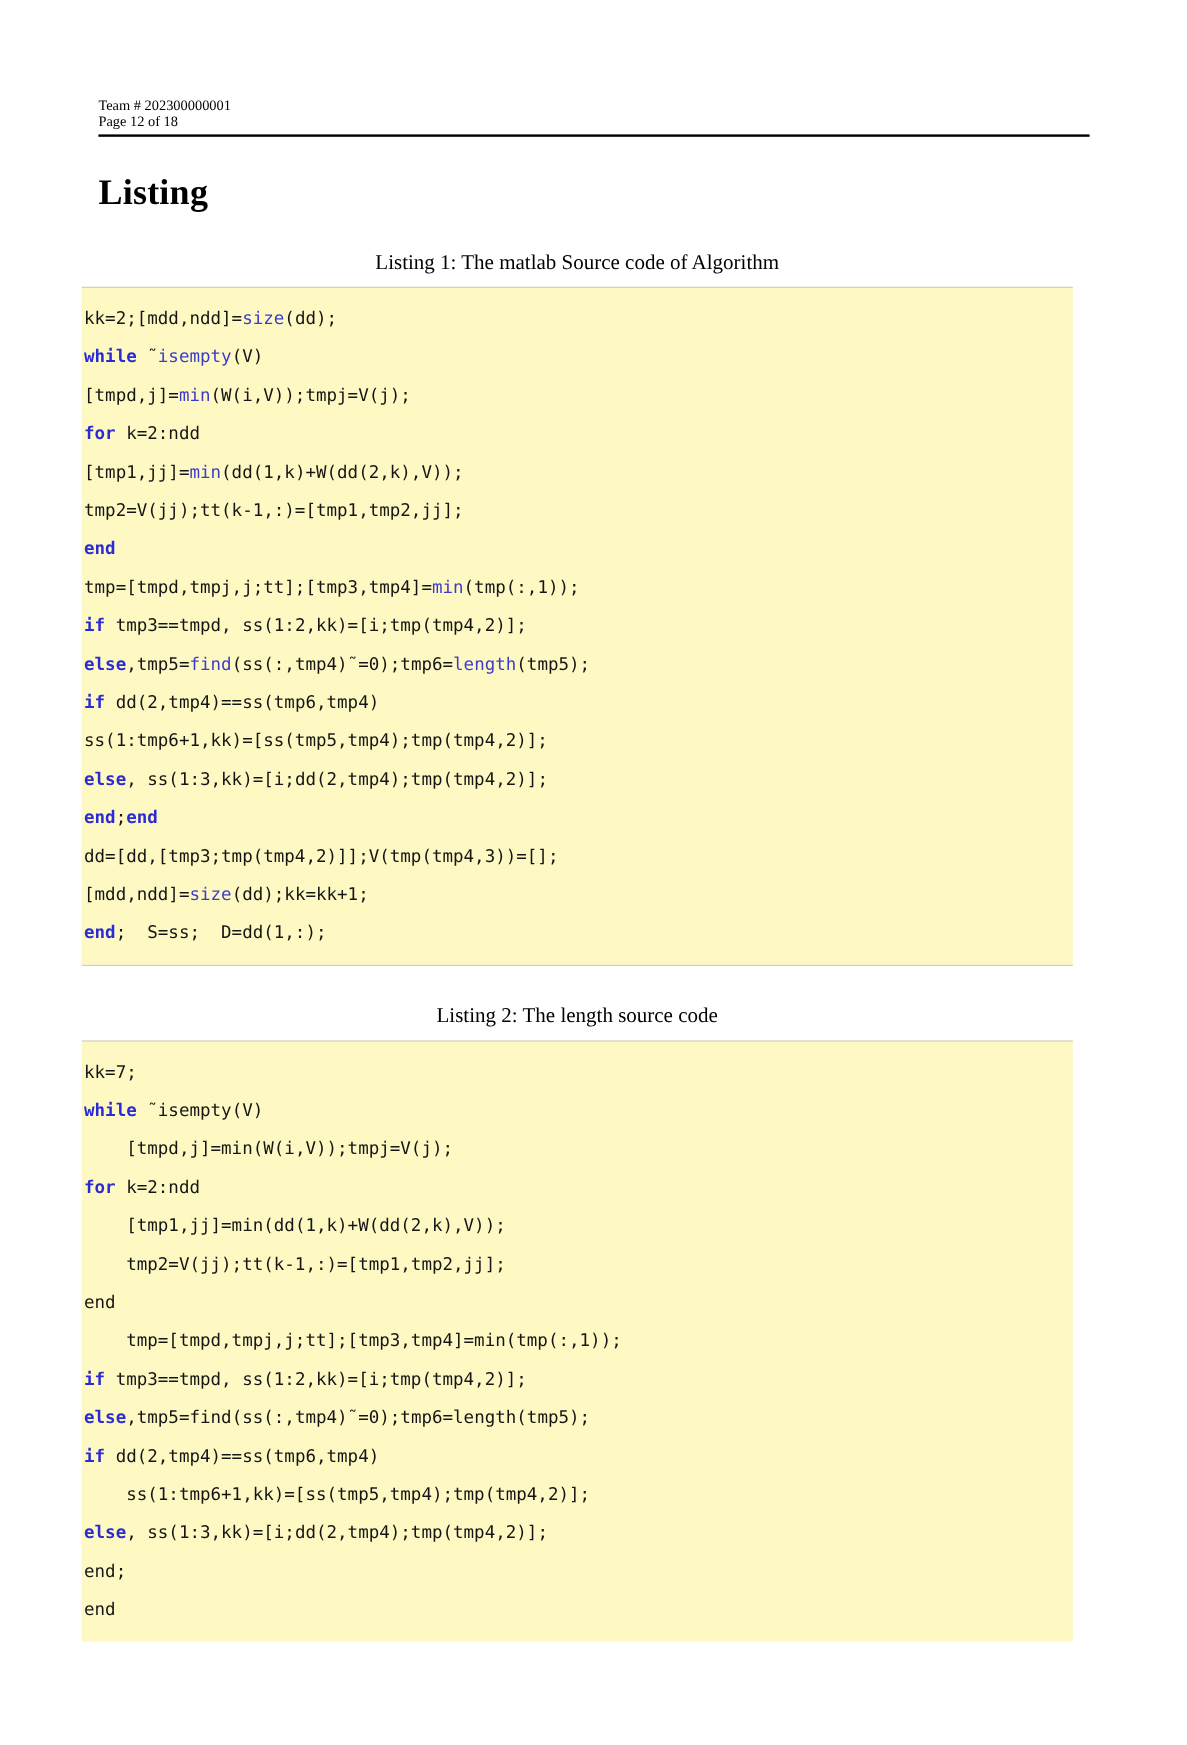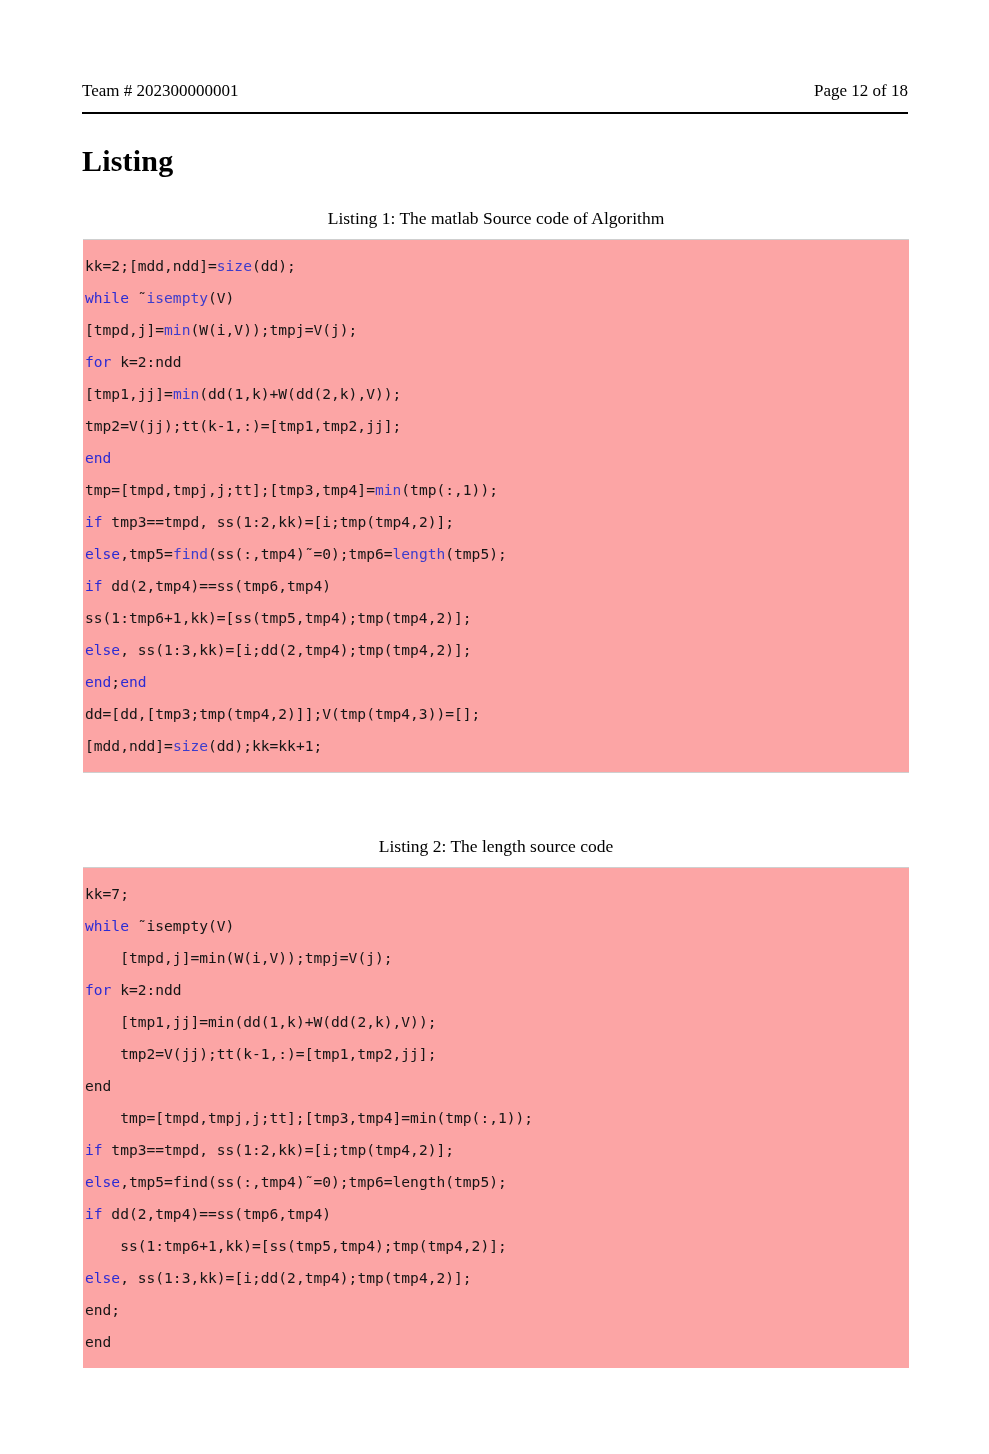--- a/index.html
+++ b/index.html
@@ -24,22 +24,23 @@
 
   
   .header {
     position: absolute;
     left: 82px;
     top: 82px;
     width: 826px;
     display: flex;
     justify-content: space-between;
     align-items: baseline;
-    font-size: 17px;
+    font-size: 12px;
     line-height: 1.1;
+    flex-direction: column;
   }
   .header-left, .header-right { white-space: nowrap; }
 
   .header-rule {
     position: absolute;
     left: 82px;
     top: 112px;
     width: 826px;
     height: 2px;
     background: #000000;
@@ -52,49 +53,49 @@
     top: 122px;
     font-size: 30px;
     font-weight: bold;
     letter-spacing: 0.2px;
     line-height: 1.25;
   }
 
   
   .listing {
     position: absolute;
-    left: 83px;
+    left: 68px;
     width: 826px;
   }
   .listing-caption {
     text-align: center;
     font-size: 17.5px;
     line-height: 1.2;
     padding-bottom: 10px;
     white-space: nowrap;
   }
   .listing-frame {
-    background: #fca5a5;
+    background: #fef9c3;
     border-top: 1.5px solid #cfcfcf;
     padding: 10px 0 10px 0;
     box-sizing: border-box;
   }
   .listing-frame.closed {
     border-bottom: 1.5px solid #cfcfcf;
   }
   .code-line {
     font-family: "DejaVu Sans Mono", "Liberation Mono", monospace;
     font-size: 14.6px;
     line-height: 32px;
     height: 32px;
     white-space: pre;
     padding-left: 2px;
     color: #151515;
   }
-  .kw  { color: #2b2bd4; }   
+  .kw  { color: #2b2bd4; font-weight: bold; }   
   .fn  { color: #3c3ccc; }   
   .pl  { color: #151515; }   
 
   
   .listing-2 .fn { color: #151515; }
 </style>
 </head>
 <body>
 
 <div class="page">
@@ -119,20 +120,21 @@
         <div class="code-line"><span class="kw">end</span></div>
         <div class="code-line"><span class="pl">tmp=[tmpd,tmpj,j;tt];[tmp3,tmp4]=</span><span class="fn">min</span><span class="pl">(tmp(:,1));</span></div>
         <div class="code-line"><span class="kw">if</span><span class="pl"> tmp3==tmpd, ss(1:2,kk)=[i;tmp(tmp4,2)];</span></div>
         <div class="code-line"><span class="kw">else</span><span class="pl">,tmp5=</span><span class="fn">find</span><span class="pl">(ss(:,tmp4)˜=0);tmp6=</span><span class="fn">length</span><span class="pl">(tmp5);</span></div>
         <div class="code-line"><span class="kw">if</span><span class="pl"> dd(2,tmp4)==ss(tmp6,tmp4)</span></div>
         <div class="code-line"><span class="pl">ss(1:tmp6+1,kk)=[ss(tmp5,tmp4);tmp(tmp4,2)];</span></div>
         <div class="code-line"><span class="kw">else</span><span class="pl">, ss(1:3,kk)=[i;dd(2,tmp4);tmp(tmp4,2)];</span></div>
         <div class="code-line"><span class="kw">end</span><span class="pl">;</span><span class="kw">end</span></div>
         <div class="code-line"><span class="pl">dd=[dd,[tmp3;tmp(tmp4,2)]];V(tmp(tmp4,3))=[];</span></div>
         <div class="code-line"><span class="pl">[mdd,ndd]=</span><span class="fn">size</span><span class="pl">(dd);kk=kk+1;</span></div>
+        <div class="code-line"><span class="kw">end</span><span class="pl">;  S=ss;  D=dd(1,:);</span></div>
       </div>
   </div>
 
   <div class="listing" id="listing-1" style="top:836px;">
     <div class="listing-caption">Listing 2:  The length source code</div>
     <div class="listing-frame listing-2">
         <div class="code-line"><span class="pl">kk=7;</span></div>
         <div class="code-line"><span class="kw">while</span><span class="pl"> ˜</span><span class="fn">isempty</span><span class="pl">(V)</span></div>
         <div class="code-line"><span class="pl">    [tmpd,j]=</span><span class="fn">min</span><span class="pl">(W(i,V));tmpj=V(j);</span></div>
         <div class="code-line"><span class="kw">for</span><span class="pl"> k=2:ndd</span></div>

